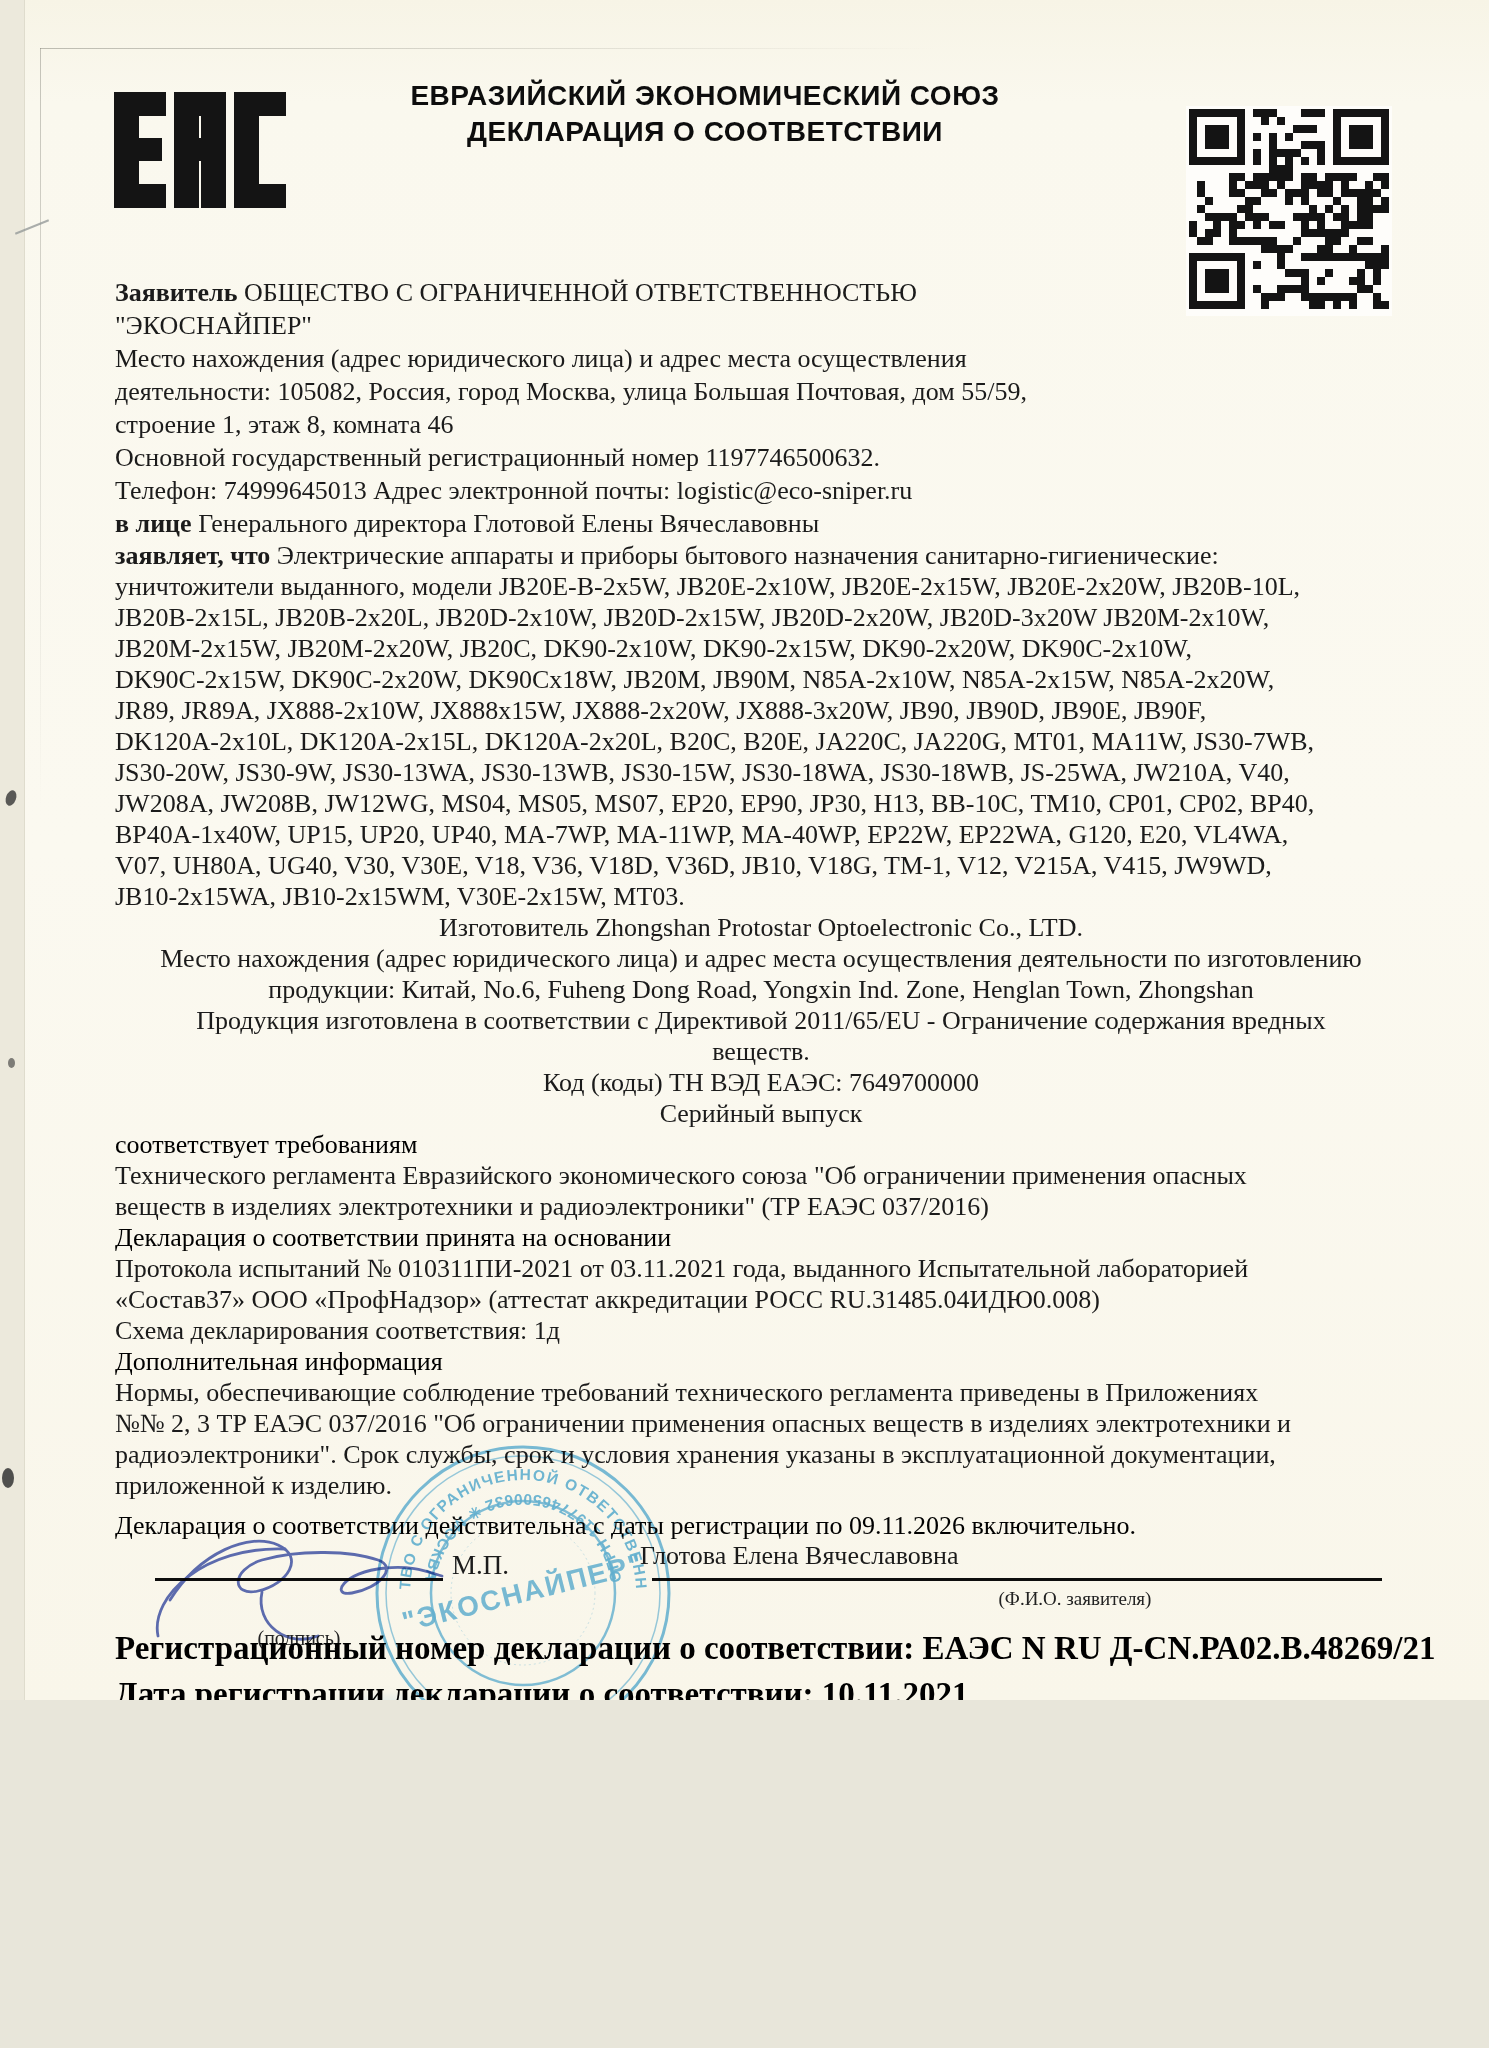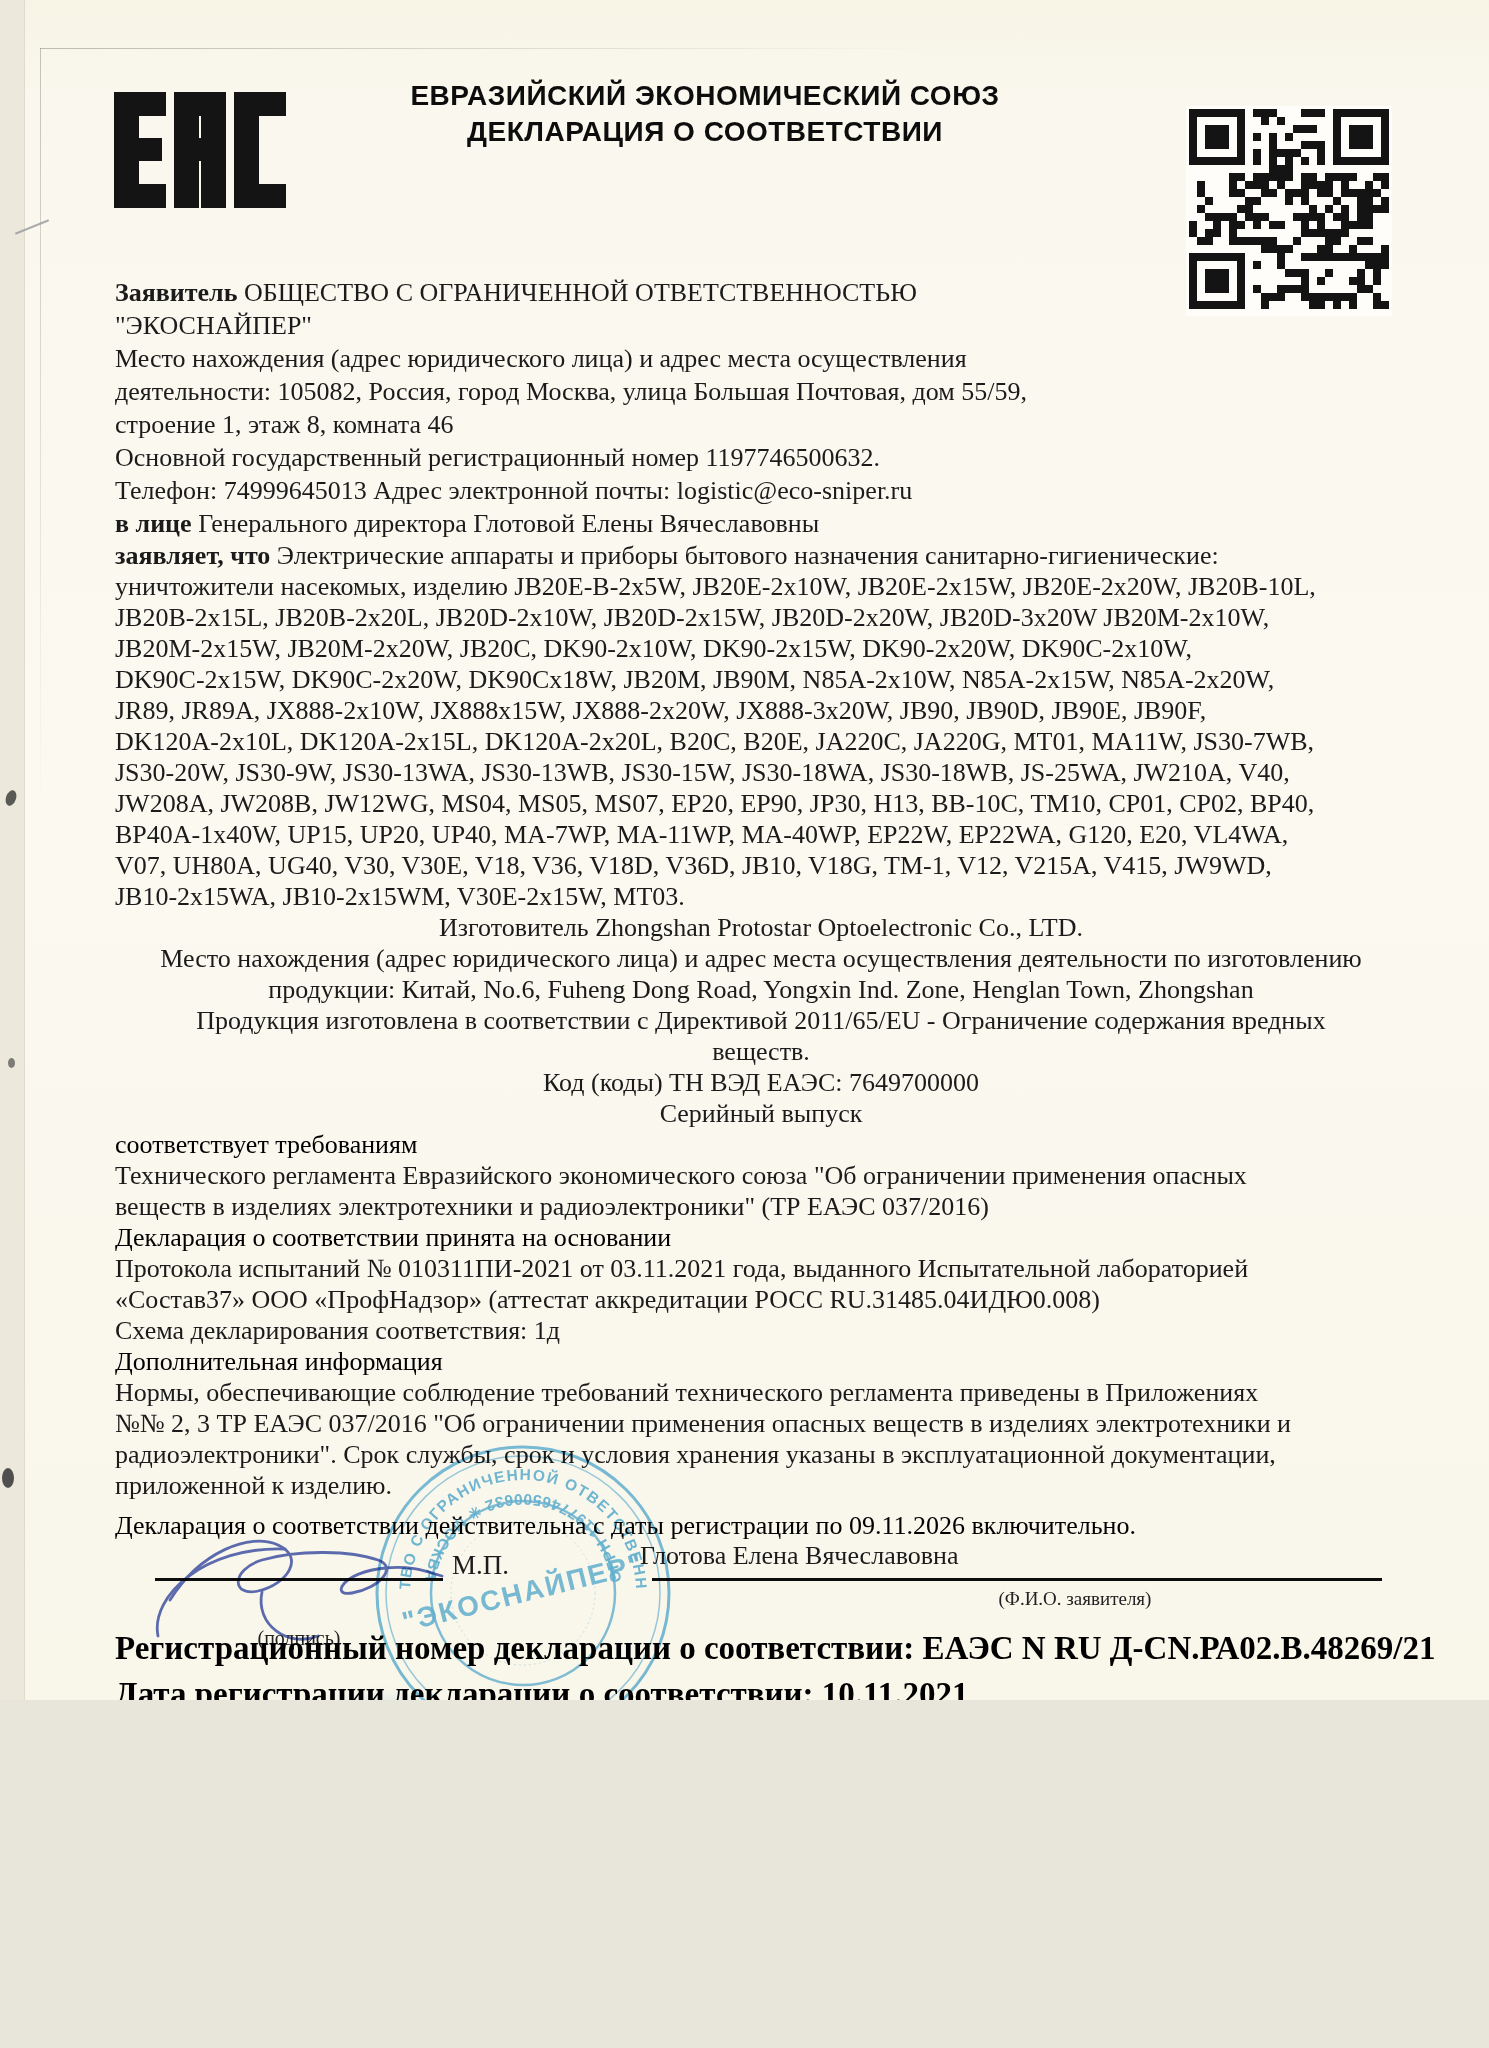--- a/index.html
+++ b/index.html
@@ -410,21 +410,21 @@
           <div class="line">строение 1, этаж 8, комната 46</div>
           <div class="line">Основной государственный регистрационный номер 1197746500632.</div>
           <div class="line">Телефон: 74999645013 Адрес электронной почты: logistic@eco-sniper.ru</div>
         </div>
       <div class="line"><b>в лице</b> <span>Генерального директора Глотовой Елены Вячеславовны</span></div>
     </div>
 
     <div>
       <div class="line"><b>заявляет, что</b> <span>Электрические аппараты и приборы бытового назначения санитарно-гигиенические:</span></div>
       <div>
-          <div class="line">уничтожители насекомых, изделию JB20E-B-2x5W, JB20E-2x10W, JB20E-2x15W, JB20E-2x20W, JB20B-10L,</div>
+          <div class="line">уничтожители выданного, модели JB20E-B-2x5W, JB20E-2x10W, JB20E-2x15W, JB20E-2x20W, JB20B-10L,</div>
           <div class="line">JB20B-2x15L, JB20B-2x20L, JB20D-2x10W, JB20D-2x15W, JB20D-2x20W, JB20D-3x20W JB20M-2x10W,</div>
           <div class="line">JB20M-2x15W, JB20M-2x20W, JB20C, DK90-2x10W, DK90-2x15W, DK90-2x20W, DK90C-2x10W,</div>
           <div class="line">DK90C-2x15W, DK90C-2x20W, DK90Cx18W, JB20M, JB90M, N85A-2x10W, N85A-2x15W, N85A-2x20W,</div>
           <div class="line">JR89, JR89A, JX888-2x10W, JX888x15W, JX888-2x20W, JX888-3x20W, JB90, JB90D, JB90E, JB90F,</div>
           <div class="line">DK120A-2x10L, DK120A-2x15L, DK120A-2x20L, B20C, B20E, JA220C, JA220G, MT01, MA11W, JS30-7WB,</div>
           <div class="line">JS30-20W, JS30-9W, JS30-13WA, JS30-13WB, JS30-15W, JS30-18WA, JS30-18WB, JS-25WA, JW210A, V40,</div>
           <div class="line">JW208A, JW208B, JW12WG, MS04, MS05, MS07, EP20, EP90, JP30, H13, BB-10C, TM10, CP01, CP02, BP40,</div>
           <div class="line">BP40A-1x40W, UP15, UP20, UP40, MA-7WP, MA-11WP, MA-40WP, EP22W, EP22WA, G120, E20, VL4WA,</div>
           <div class="line">V07, UH80A, UG40, V30, V30E, V18, V36, V18D, V36D, JB10, V18G, TM-1, V12, V215A, V415, JW9WD,</div>
           <div class="line">JB10-2x15WA, JB10-2x15WM, V30E-2x15W, MT03.</div>

